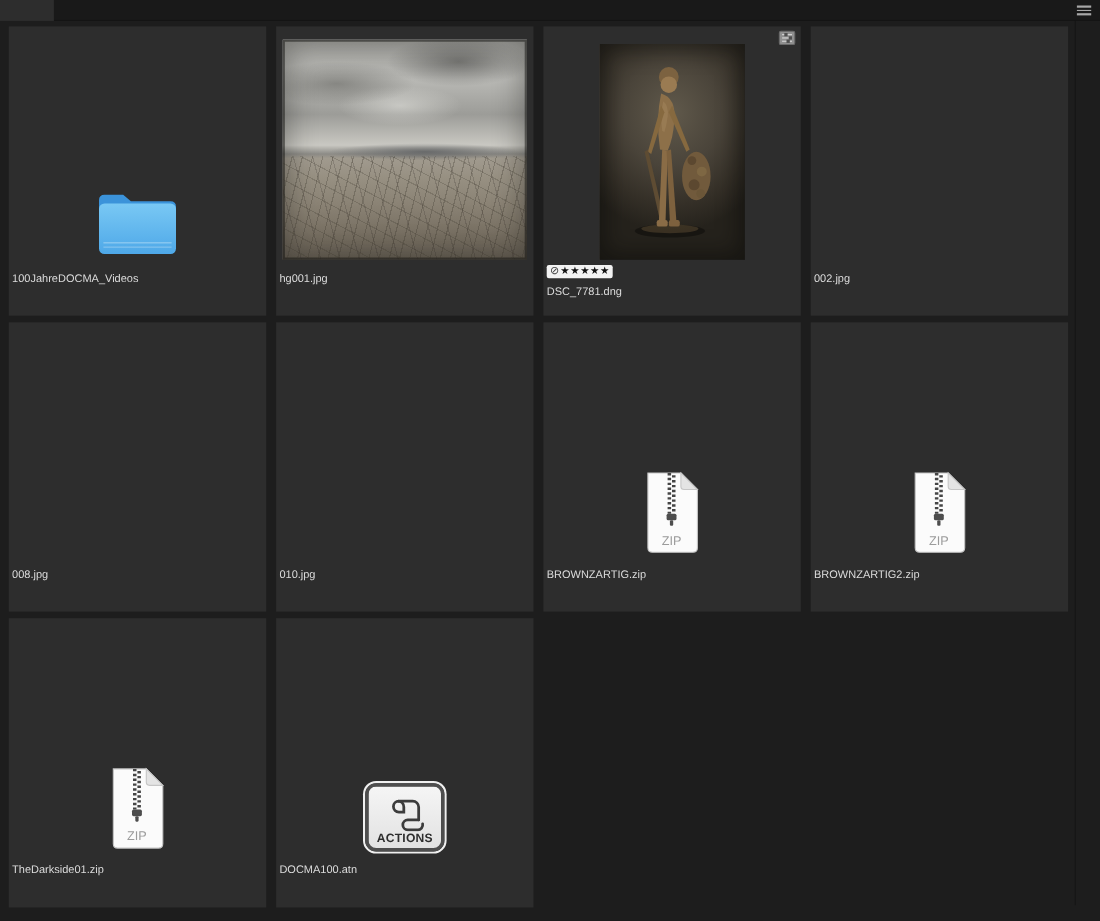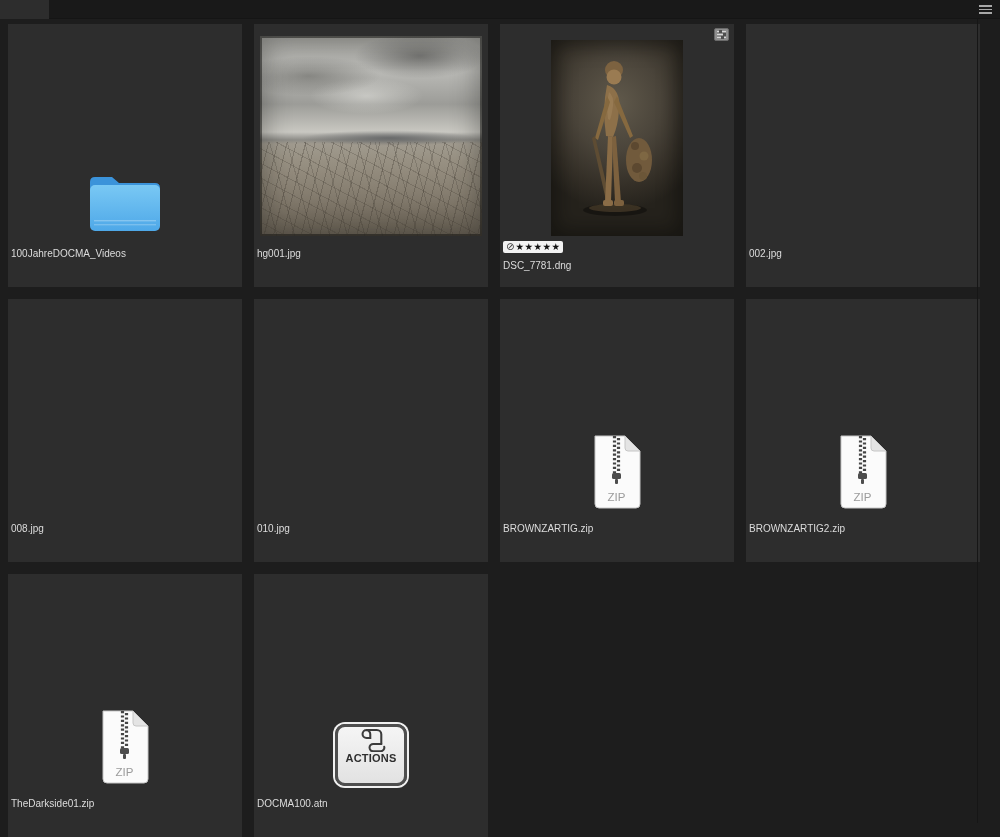--- a/index.html
+++ b/index.html
@@ -25,21 +25,21 @@
   }
   .panel-menu span{display:block;height:1.6px;background:#a8a8a8;}
   
   .content{position:absolute;top:19px;left:0;width:1000px;height:818px;background:#1d1d1d;}
   .vline{position:absolute;top:0;bottom:14px;left:977px;width:1px;background:#161616;}
   .grid{
     position:absolute;top:5px;left:8px;width:963px;
     display:grid;
     grid-template-columns:repeat(4,234px);
     grid-auto-rows:263px;
-    column-gap:9px;row-gap:6px;gap:12px;
+    column-gap:9px;row-gap:6px;
   }
   .cell{
     background:#2d2d2d;
     position:relative;
     display:flex;flex-direction:column;
     cursor:pointer;
   }
   .thumb-area{
     height:212px;display:flex;align-items:flex-end;justify-content:center;
     position:relative;
@@ -110,21 +110,21 @@
   .t-dsc{
     width:132px;height:196px;position:relative;overflow:hidden;
     background:radial-gradient(75% 55% at 50% 32%, #60594b 0%, #4a443a 45%, #342f27 78%, #25221c 100%);
     box-shadow:inset 0 0 18px 6px rgba(10,10,8,.5);
   }
   
   .actions-icon{
     width:72px;height:62px;background:linear-gradient(#f5f5f5,#e2e2e2);
     border:3px solid #4e4e4e;border-radius:10px;box-shadow:0 0 0 2px #f0f0f0;
     display:flex;flex-direction:column;align-items:center;justify-content:flex-end;
-    padding-bottom:19px;box-sizing:border-box;
+    padding-bottom:3px;box-sizing:border-box;
   }
   .actions-label{font-size:11px;font-weight:bold;color:#2e2e2e;letter-spacing:.2px;}
 </style>
 </head>
 <body>
 
 <div class="tabbar">
   <div class="tab">Inhalt</div>
   <div class="panel-menu">
     <span></span>

